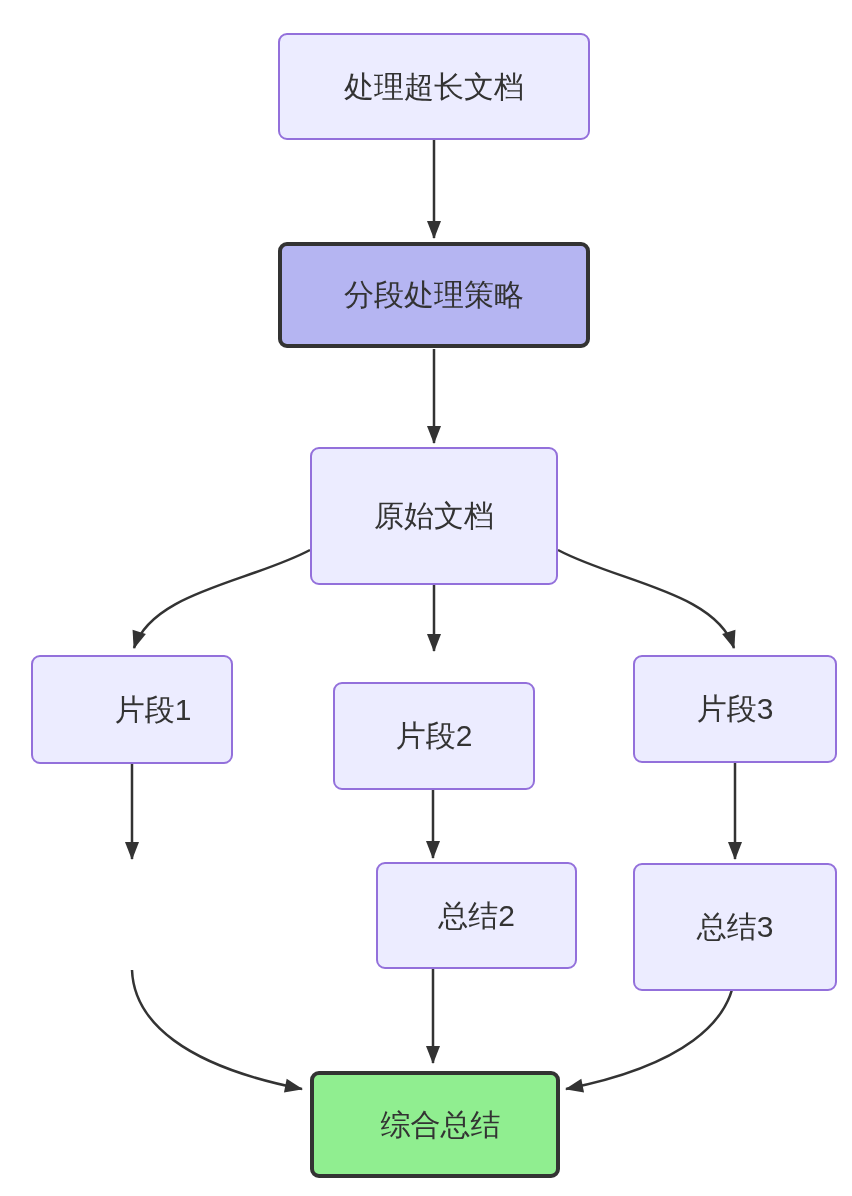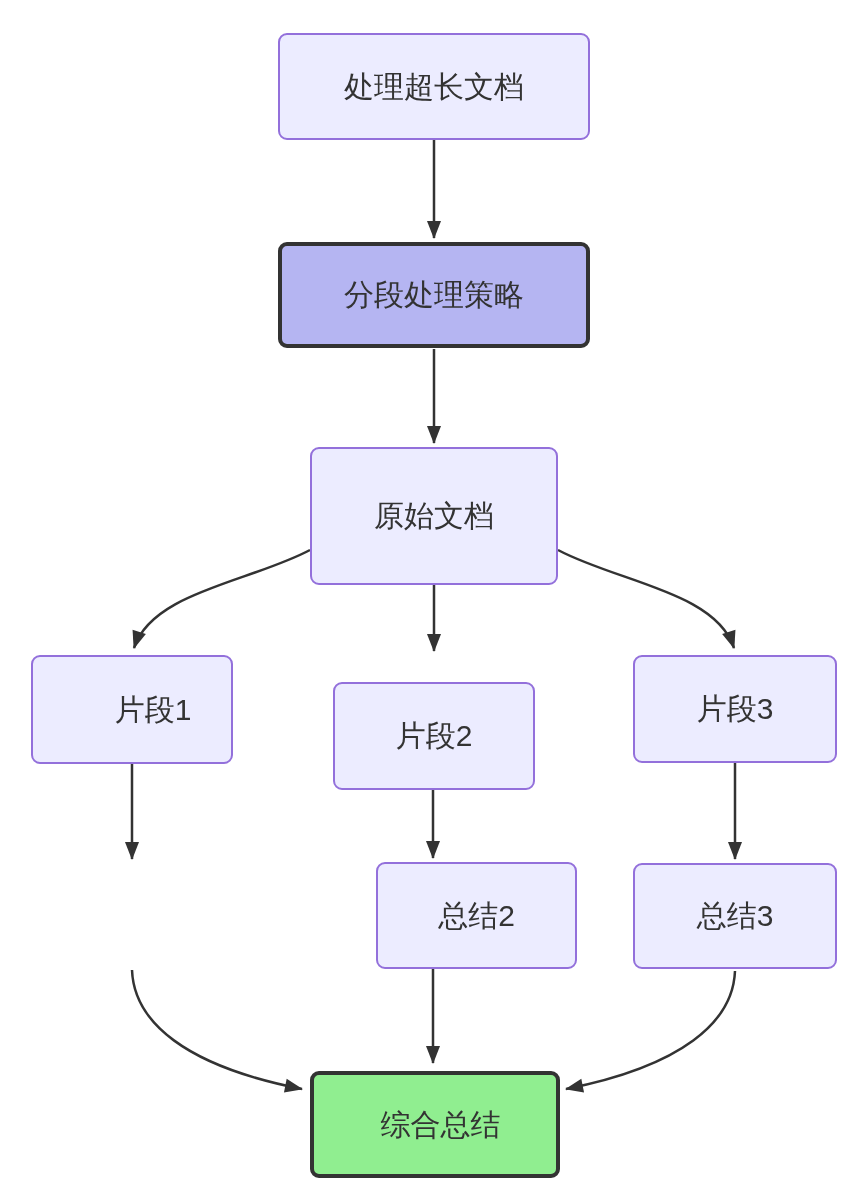--- a/index.html
+++ b/index.html
@@ -34,21 +34,21 @@
     padding-left:11px;
   }
   .node-a{left:278px;top:33px;width:312px;height:107px;}
   .node-b{left:278px;top:242px;width:312px;height:106px;}
   .node-c{left:310px;top:447px;width:248px;height:138px;}
   .node-d1{left:31px;top:655px;width:202px;height:109px;padding-left:42px;}
   .node-d2{left:333px;top:655px;width:202px;height:108px;margin-top:27px;}
   .node-d3{left:633px;top:655px;width:204px;height:108px;}
   .node-e1{left:32px;top:863px;width:201px;height:107px;}
   .node-e2{left:332px;top:862px;width:201px;height:107px;margin-left:44px;}
-  .node-e3{left:633px;top:863px;width:204px;height:106px;}
+  .node-e3{left:633px;top:863px;width:204px;height:128px;}
   .node-f{left:310px;top:1071px;width:250px;height:107px;}
 </style>
 </head>
 <body>
 
 <div class="canvas">
 
   <svg class="edge-layer" viewBox="0 0 852 1196" xmlns="http://www.w3.org/2000/svg">
     <defs>
       <marker id="arrow" markerUnits="userSpaceOnUse" markerWidth="22" markerHeight="18" refX="18" refY="8" orient="auto">

